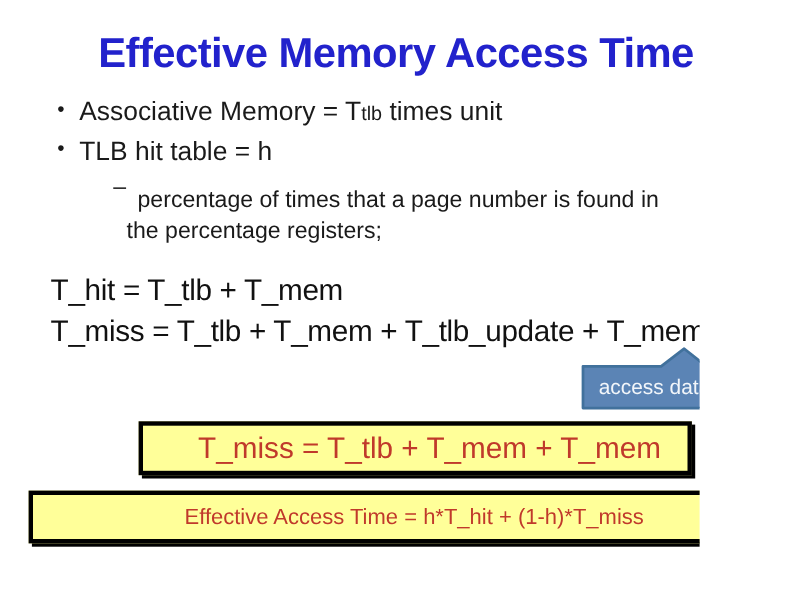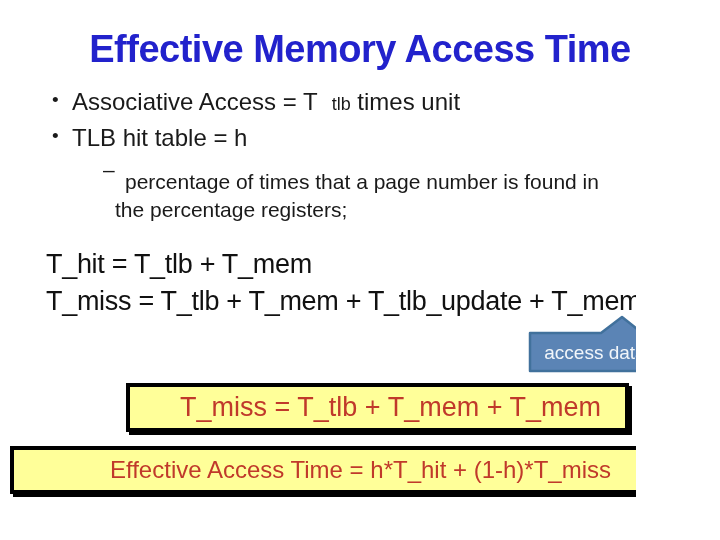--- a/index.html
+++ b/index.html
@@ -16,21 +16,21 @@
     text-align:center;
     font-size:38px;font-weight:600;
     color:#2222CC;
     margin:0;letter-spacing:-0.5px;
   }
   .bullet-row{position:absolute;left:0;width:700px;font-size:24px;}
   .bullet-glyph{position:absolute;left:52px;top:1px;font-size:19px;}
   .bullet-text{position:absolute;left:72px;top:0;white-space:nowrap;}
   .b1{top:88px;}
   .b2{top:124px;}
-  .sub-small{font-size:18px;margin-left:14px;}
+  .sub-small{font-size:18px;}
   .sub-row{position:absolute;font-size:21px;}
   .sub-dash{position:absolute;left:103px;top:0;}
   .sub-text{position:absolute;top:0;white-space:nowrap;margin-top:12px;}
   .s1{top:158px;}
   .s1 .sub-text{left:125px;}
   .s2{top:186px;}
   .s2 .sub-text{left:115px;}
   .equation{
     position:absolute;left:46px;
     font-size:27px;color:#111111;
@@ -49,21 +49,21 @@
   .co2{left:528px;top:315px;width:134px;height:58px;}
   .ybox{
     position:absolute;z-index:2;
     background:#FFFF99;
     border:4px solid #000000;
     box-shadow:3px 3px 0 #000000;
     display:flex;align-items:center;justify-content:center;
     color:#C0392B;white-space:nowrap;padding-left:26px;
   }
   .ybox1{left:126px;top:383px;width:469px;height:41px;font-size:27px;}
-  .ybox2{left:10px;top:446px;width:641px;height:40px;font-size:24px;}
+  .ybox2{left:26px;top:446px;width:641px;height:40px;font-size:20px;}
   .logo{
     position:absolute;z-index:0;
     left:630px;top:478px;width:84px;
     color:#3d4f6b;text-align:center;
   }
   .logo-letter{
     position:absolute;left:49px;top:0;
     font-family:"Liberation Serif",serif;
     font-size:17px;font-weight:bold;color:#223A5E;
   }
@@ -84,21 +84,21 @@
 </style>
 </head>
 <body>
 
 <div class="slide">
 
   <h1 class="title">Effective Memory Access Time</h1>
 
   <div class="bullet-row b1">
     <span class="bullet-glyph">•</span>
-    <span class="bullet-text"><span>Associative Access = T</span><span class="sub-small">tlb</span><span> times unit</span></span>
+    <span class="bullet-text"><span>Associative Memory = T</span><span class="sub-small">tlb</span><span> times unit</span></span>
   </div>
 
   <div class="bullet-row b2">
     <span class="bullet-glyph">•</span>
     <span class="bullet-text">TLB hit table = h</span>
   </div>
 
   <div class="sub-row s1">
     <span class="sub-dash">–</span>
     <span class="sub-text">percentage of times that a page number is found in</span>

